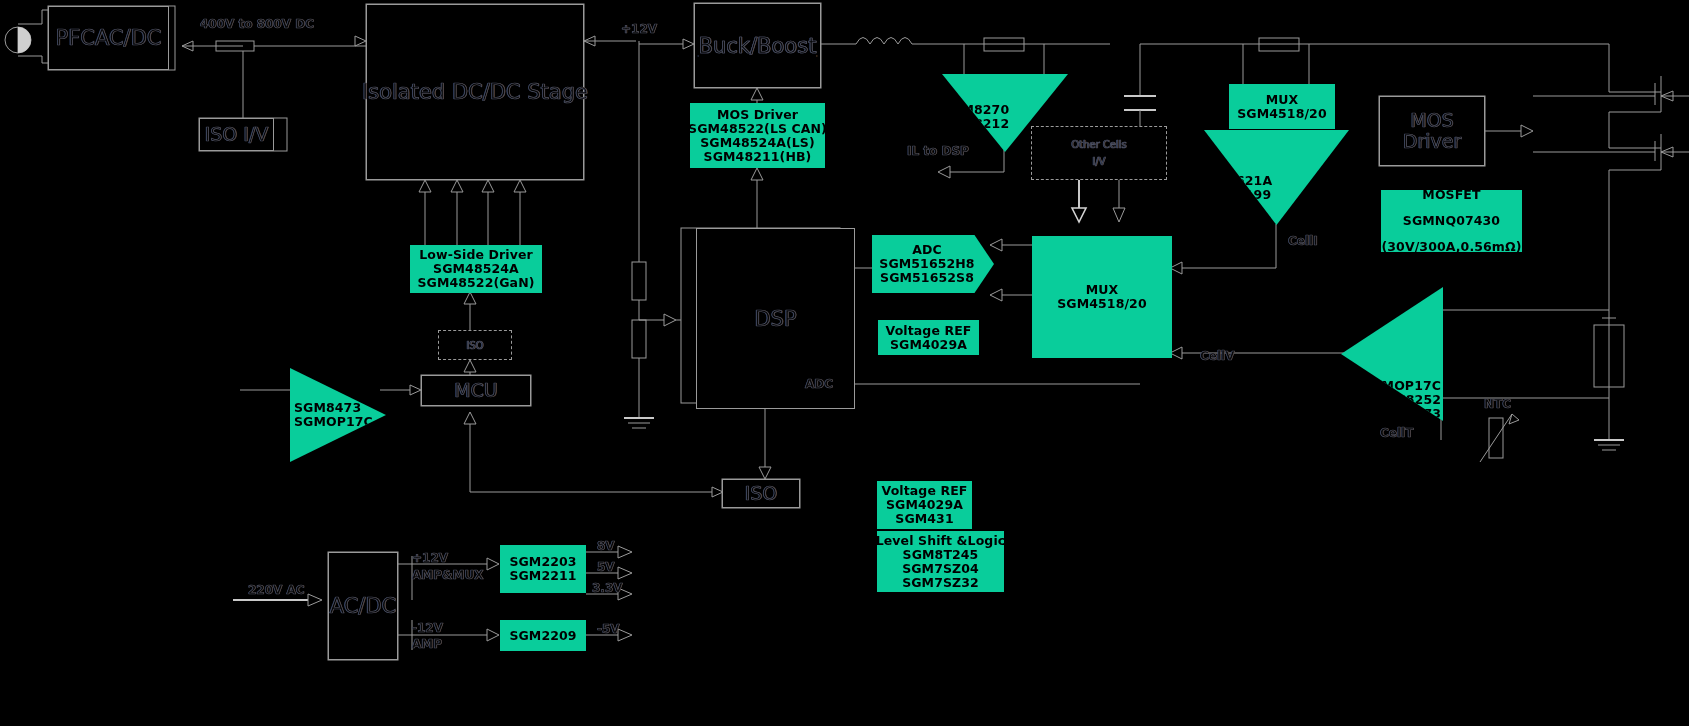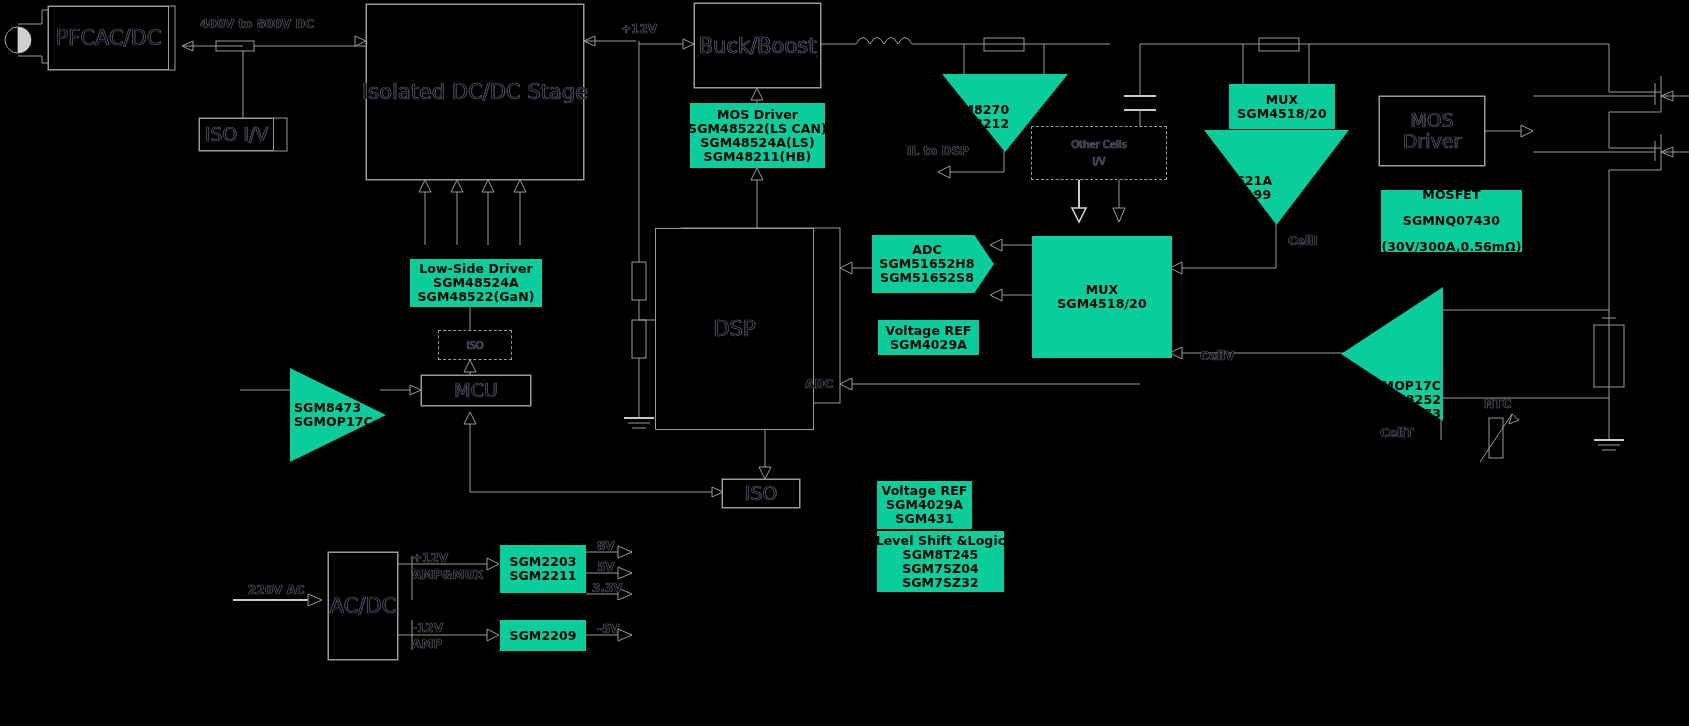--- a/index.html
+++ b/index.html
@@ -272,21 +272,21 @@
   </div>
 
   <div class="node outline" style="left:421px;top:375px;width:110px;height:31px;">
     <span class="otext">MCU</span>
   </div>
 
   <div class="node outline" style="left:694px;top:3px;width:127px;height:85px;text-decoration:underline;">
     <span class="otext lg">Buck/Boost</span>
   </div>
 
-  <div class="node outline" style="left:655px;top:228px;width:159px;height:202px;">
+  <div class="node outline" style="left:696px;top:228px;width:159px;height:181px;">
     <span class="otext lg">DSP</span>
   </div>
 
   <div class="node outline" style="left:722px;top:479px;width:78px;height:29px;">
     <span class="otext">ISO</span>
   </div>
 
   <div class="node outline dashed" style="left:1031px;top:126px;width:136px;height:54px;flex-direction:column;">
     <span class="otext sm">Other Cells</span>
     <span class="otext sm">I/V</span>
@@ -294,21 +294,21 @@
 
   <div class="node outline" style="left:1379px;top:96px;width:106px;height:70px;flex-direction:column;">
     <span class="otext">MOS</span>
     <span class="otext">Driver</span>
   </div>
 
   <div class="node outline" style="left:328px;top:552px;width:70px;height:108px;">
     <span class="otext lg">AC/DC</span>
   </div>
 
-  <div class="node green" style="left:410px;top:245px;width:132px;height:48px;flex-direction:column;margin-top:14px;">
+  <div class="node green" style="left:410px;top:245px;width:132px;height:48px;flex-direction:column;">
     <span class="ln">Low-Side Driver</span>
     <span class="ln">SGM48524A</span>
     <span class="ln">SGM48522(GaN)</span>
   </div>
 
   <div class="node green" style="left:690px;top:103px;width:135px;height:65px;flex-direction:column;">
     <span class="ln">MOS Driver</span>
     <span class="ln">SGM48522(LS CAN)</span>
     <span class="ln">SGM48524A(LS)</span>
     <span class="ln">SGM48211(HB)</span>

